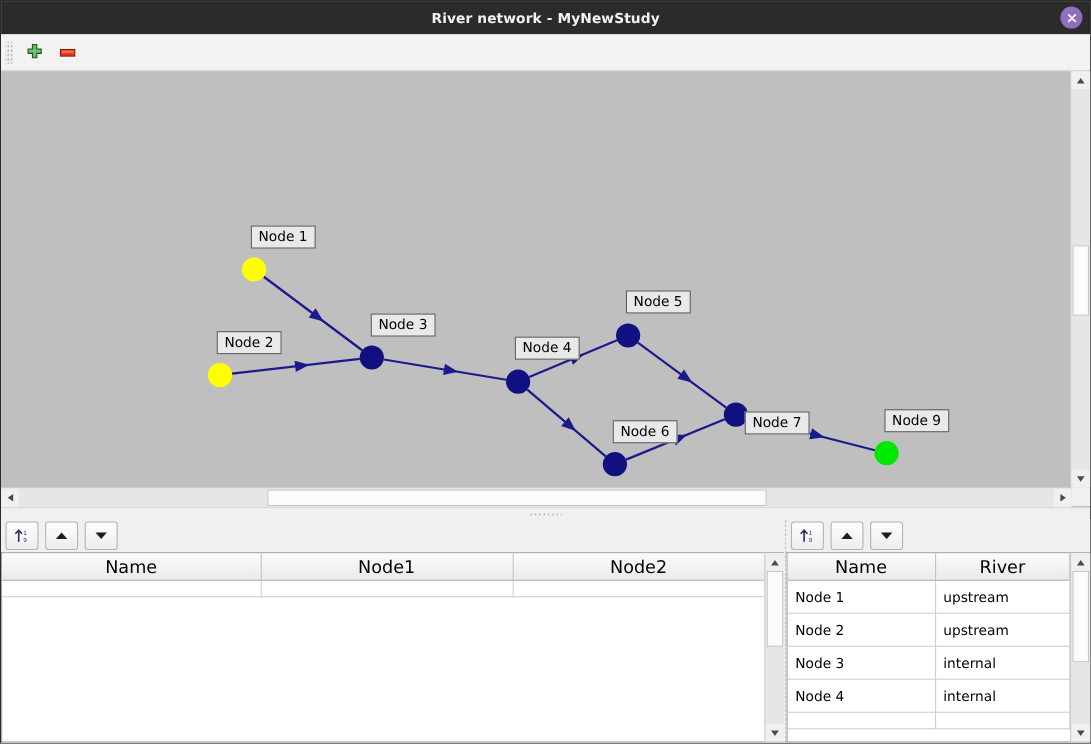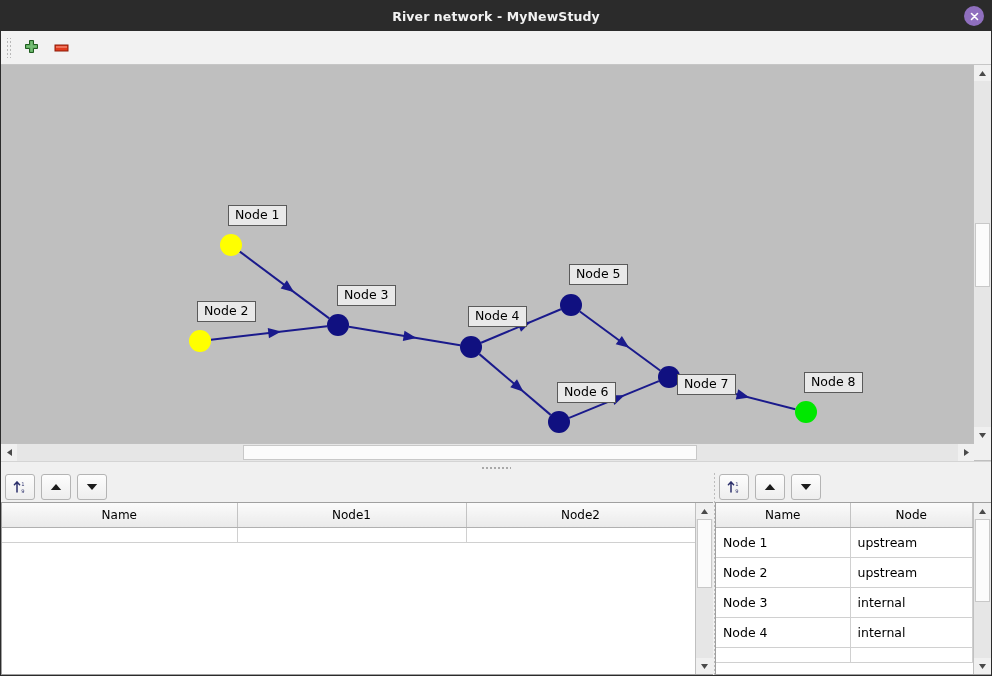--- a/index.html
+++ b/index.html
@@ -245,21 +245,21 @@
   }
   table.grid th {
     background: linear-gradient(#fbfbfb, #eaeaea);
     border-right: 1px solid #c3c3c3;
     border-bottom: 1px solid #b0b0b0;
     font-weight: normal;
     height: 22px;
     text-align: center;
     color: #000;
     cursor: pointer;
-    font-size: 12px;
+    font-size: 16px;
   }
   table.grid td {
     border-right: 1px solid #d0d0d0;
     border-bottom: 1px solid #d0d0d0;
     height: 29px;
     padding: 0 7px;
     background: #ffffff;
     color: #000;
     cursor: default;
     overflow: hidden;
@@ -327,21 +327,21 @@
             <circle cx="805" cy="347" r="11" fill="#00e800"></circle>
           </svg>
         <div id="graph-labels">
             <div class="node-label" style="left: 227px; top: 140px;">Node 1</div>
             <div class="node-label" style="left: 196px; top: 236px;">Node 2</div>
             <div class="node-label" style="left: 336px; top: 220px;">Node 3</div>
             <div class="node-label" style="left: 467px; top: 241px;">Node 4</div>
             <div class="node-label" style="left: 568px; top: 199px;">Node 5</div>
             <div class="node-label" style="left: 556px; top: 317px;">Node 6</div>
             <div class="node-label" style="left: 676px; top: 271px; margin-top: 38px;">Node 7</div>
-            <div class="node-label" style="left: 803px; top: 307px;">Node 8</div>
+            <div class="node-label" style="left: 803px; top: 307px;">Node 9</div>
           </div>
       </div>
 
       <div class="vsb">
         <div class="sb-arrow">
           <svg width="9" height="7" viewBox="0 0 9 7">
               <path d="M4.5 1 L8 6 L1 6 Z" fill="#4a4a4a"></path>
             </svg>
         </div>
         <div class="sb-track">
@@ -468,21 +468,21 @@
       <div class="table-wrap">
         <div class="table-scrollarea">
           <table class="grid" id="node-table">
             <colgroup>
                 <col style="width:134px">
                 <col style="width:auto">
               </colgroup>
             <thead>
                 <tr id="node-head">
                   <th>Name</th>
-                  <th>Node</th>
+                  <th>River</th>
                 </tr>
               </thead>
             <tbody id="node-body">
                 <tr>
                   <td>Node 1</td>
                   <td>upstream</td>
                 </tr>
                 <tr>
                   <td>Node 2</td>
                   <td>upstream</td>

